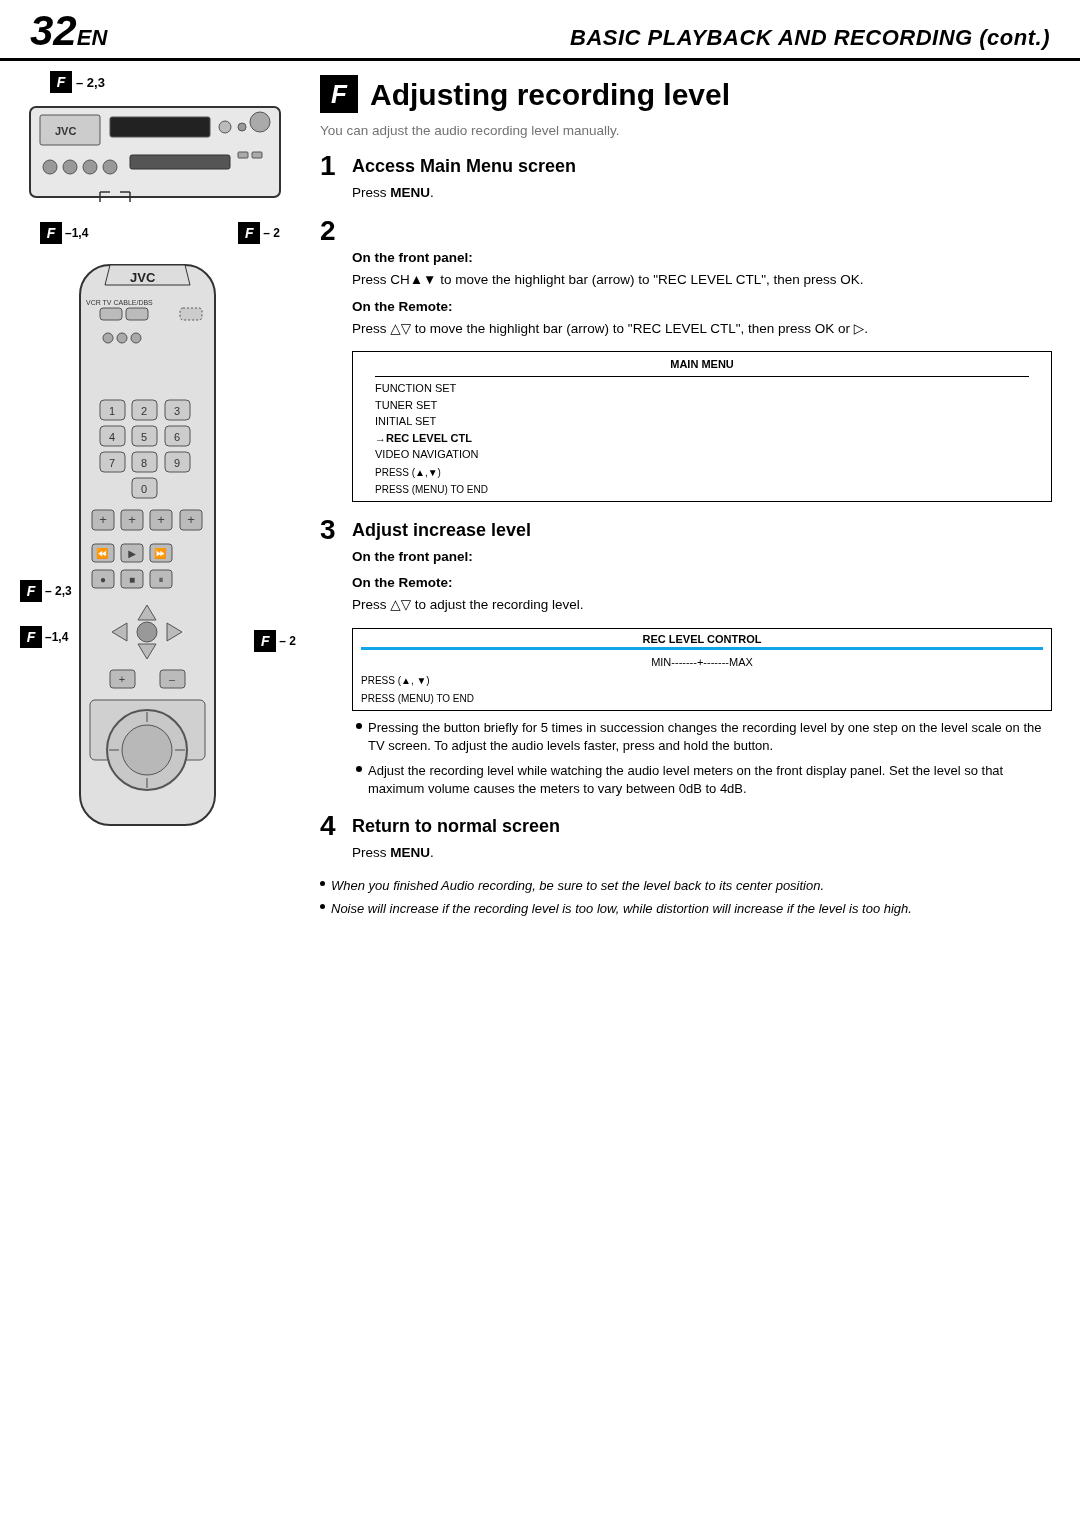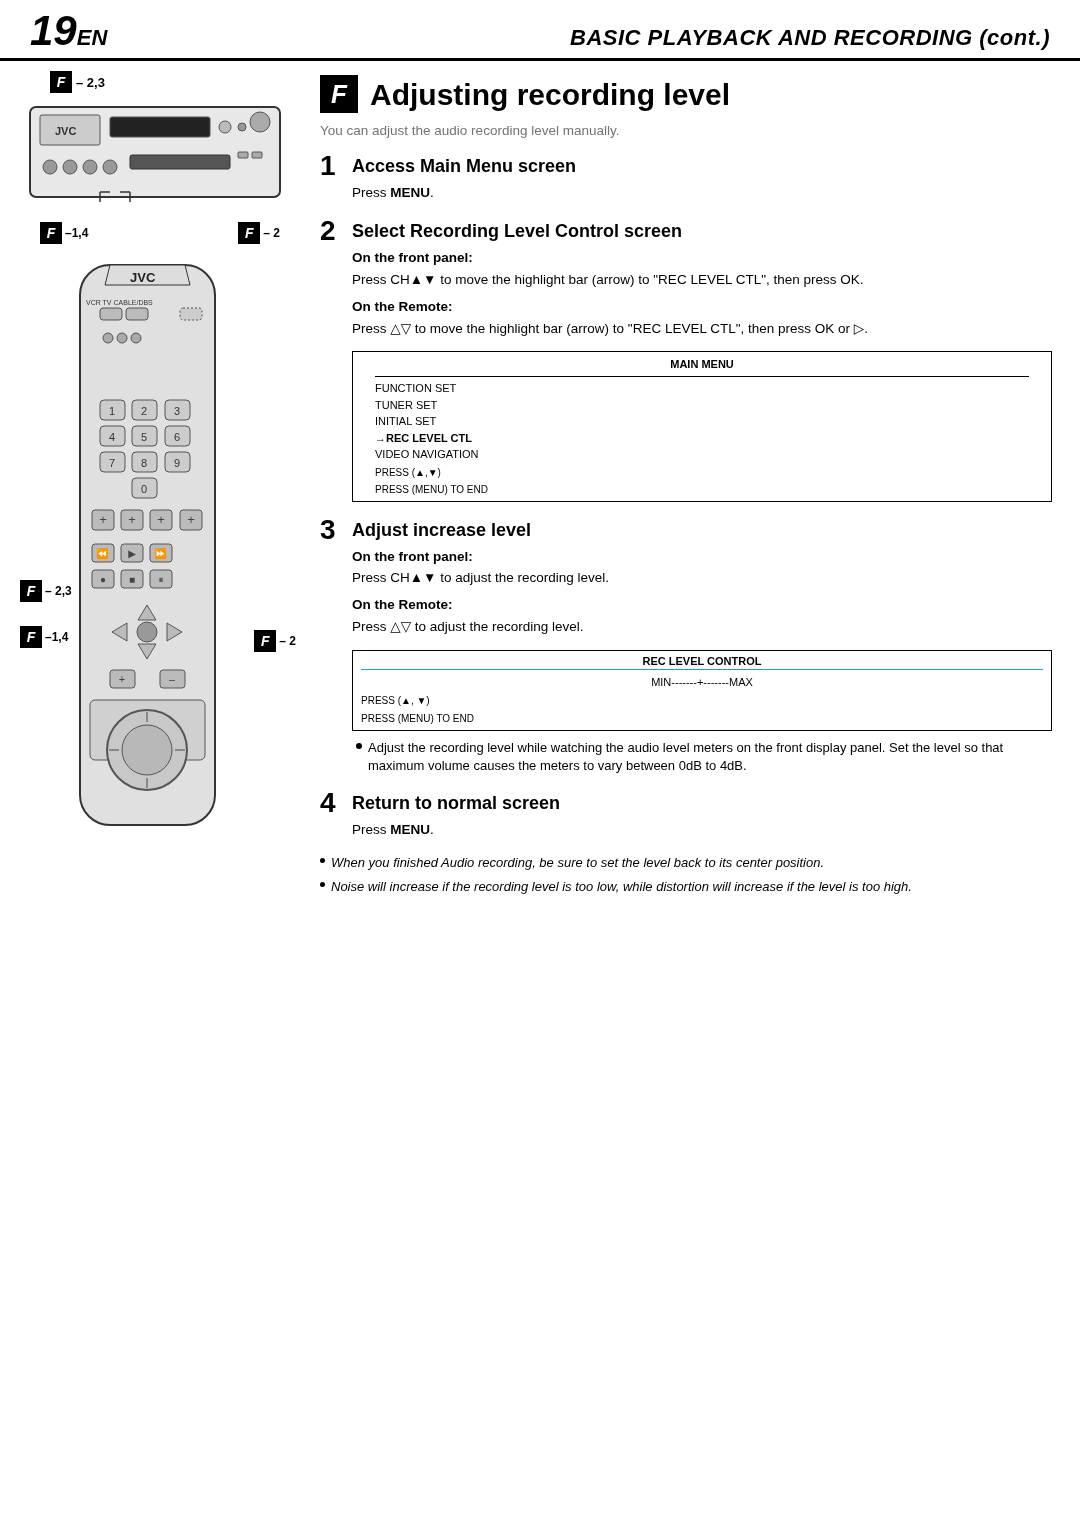--- a/index.html
+++ b/index.html
@@ -187,21 +187,21 @@
       border: 1.5px solid #000;
       padding: 4px 8px;
       min-width: 155px;
       font-size: 11px;
       flex-shrink: 0;
     }
     .rec-level-box .rl-title {
       text-align: center;
       font-weight: bold;
       font-size: 11px;
-      border-bottom: 1px solid #0ea5e9;
+      border-bottom: 3px solid #0ea5e9;
       margin-bottom: 6px;
       padding-bottom: 2px;
     }
     .rec-level-box .rl-scale {
       font-size: 11px;
       text-align: center;
       margin: 6px 0;
     }
     .rec-level-box .rl-footer {
       font-size: 10px;
@@ -273,21 +273,21 @@
       font-weight: bold;
       font-style: italic;
       flex-shrink: 0;
     }
   </style>
 </head>
 <body>
 
 <div class="header">
   <div style="display:flex;align-items:baseline;gap:0">
-    <span class="header-page-num">19</span>
+    <span class="header-page-num">32</span>
     <span class="header-en">EN</span>
   </div>
   <span class="header-title">BASIC PLAYBACK AND RECORDING (cont.)</span>
 </div>
 
 <div class="main-content">
 
   <div class="left-col">
 
     <div style="display:flex;align-items:center;gap:4px;margin-bottom:4px;margin-left:30px;">
@@ -472,21 +472,20 @@
       <div class="step-content">
         <p>
           <span>Press </span><strong>MENU</strong><span>.</span>
         </p>
       </div>
     </div>
 
     <div class="step">
       <div class="step-header">
         <span class="step-num">2</span>
-        <span class="step-title">Select Recording Level Control screen</span>
       </div>
       <div class="step-content">
         <div class="sub-section">
           <div class="sub-text">
             <p class="sub-label">On the front panel:</p>
             <p class="sub-body">Press CH▲▼ to move the highlight bar (arrow) to "REC LEVEL CTL", then press OK.</p>
             <p class="sub-label" style="margin-top:8px;">On the Remote:</p>
             <p class="sub-body">Press △▽ to move the highlight bar (arrow) to "REC LEVEL CTL", then press OK or ▷.</p>
           </div>
 
@@ -506,36 +505,39 @@
 
     <div class="step">
       <div class="step-header">
         <span class="step-num">3</span>
         <span class="step-title">Adjust increase level</span>
       </div>
       <div class="step-content">
         <div class="sub-section">
           <div class="sub-text">
             <p class="sub-label">On the front panel:</p>
-            <p class="sub-body">Press CH▲▼ to adjust the recording level.</p>
             <p class="sub-label" style="margin-top:8px;">On the Remote:</p>
             <p class="sub-body">Press △▽ to adjust the recording level.</p>
           </div>
 
           <div class="rec-level-box">
             <div class="rl-title">REC LEVEL CONTROL</div>
             <div class="rl-scale">MIN-------+-------MAX</div>
             <div class="rl-footer">PRESS (▲, ▼)</div>
             <div class="rl-footer">PRESS (MENU) TO END</div>
           </div>
         </div>
 
         <div class="bullet-list">
           <div class="bullet-item">
             <span class="bullet-dot"></span>
+            <span>Pressing the button briefly for 5 times in succession changes the recording level by one step on the level scale on the TV screen. To adjust the audio levels faster, press and hold the button.</span>
+          </div>
+          <div class="bullet-item">
+            <span class="bullet-dot"></span>
             <span>Adjust the recording level while watching the audio level meters on the front display panel. Set the level so that maximum volume causes the meters to vary between 0dB to 4dB.</span>
           </div>
         </div>
       </div>
     </div>
 
     <div class="step">
       <div class="step-header">
         <span class="step-num">4</span>
         <span class="step-title">Return to normal screen</span>

